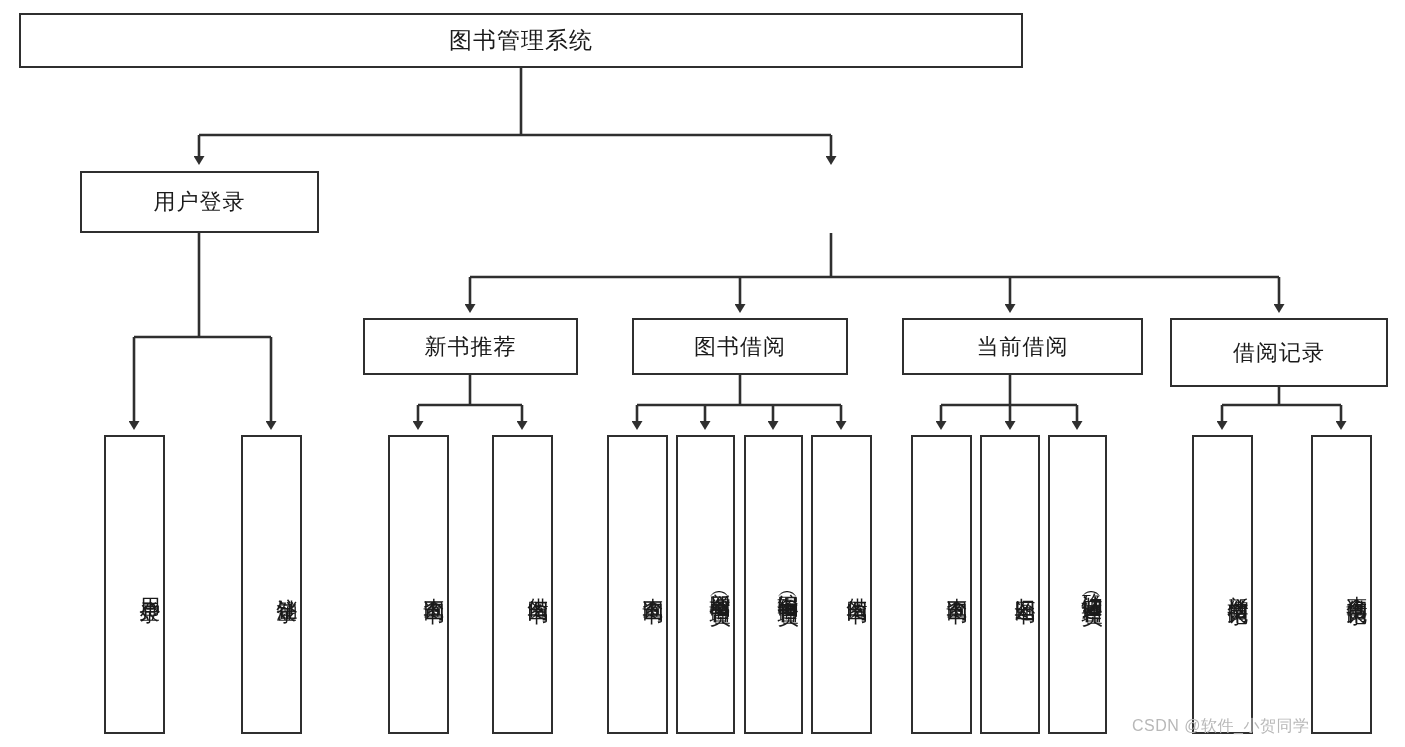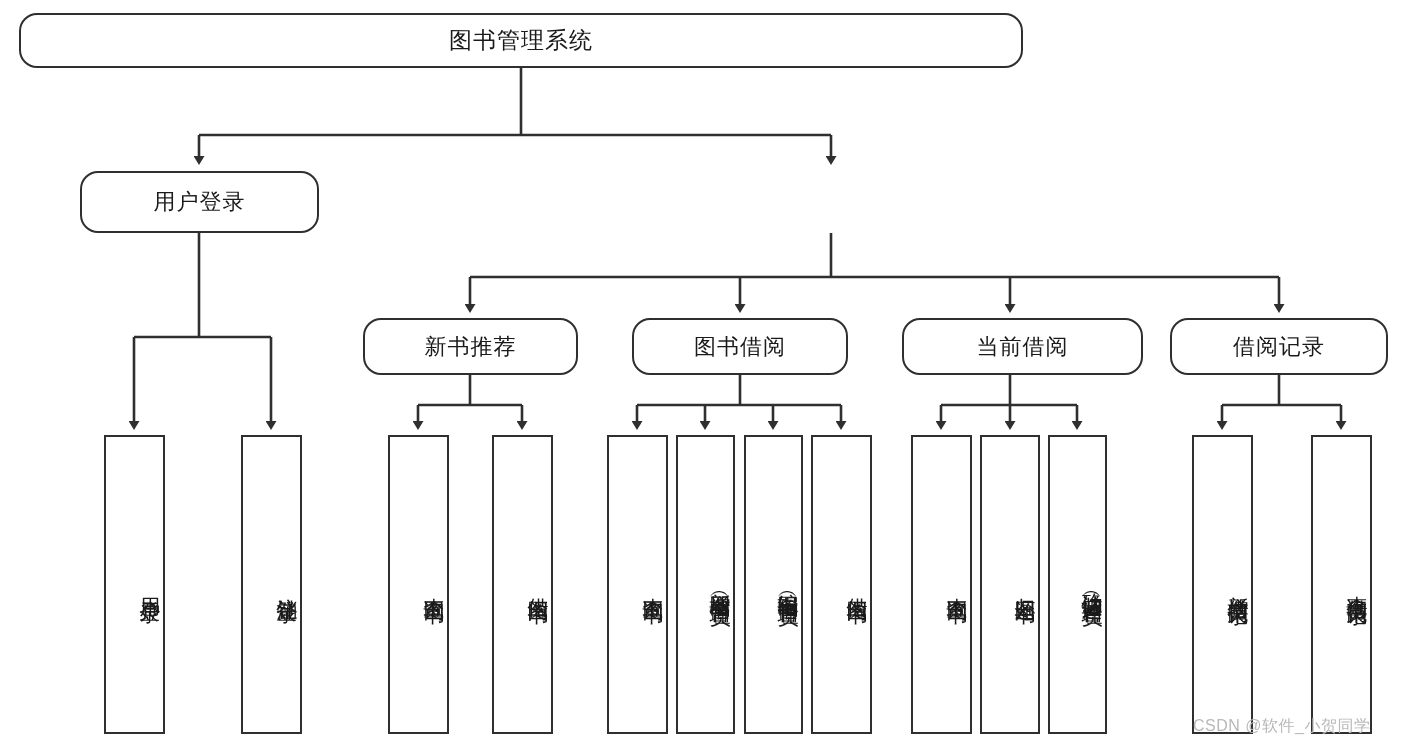--- a/index.html
+++ b/index.html
@@ -34,21 +34,20 @@
     display: flex;
     align-items: center;
     justify-content: center;
     color: #1a1a1a;
     text-align: center;
   }
   .node.horiz {
     font-size: 22px;
     line-height: 1.25;
     letter-spacing: 1px;
-    border-radius: 18px;
   }
   .node.vert {
     writing-mode: vertical-rl;
     text-orientation: upright;
     font-size: 21px;
     line-height: 1.22;
     letter-spacing: 2px;
     padding: 6px 0;
     align-items: flex-start;
     justify-content: center;
@@ -135,21 +134,21 @@
 
   <div class="node horiz" style="left:363px; top:318px; width:215px; height:57px;">
     <span>新书推荐</span>
   </div>
   <div class="node horiz" style="left:632px; top:318px; width:216px; height:57px;">
     <span>图书借阅</span>
   </div>
   <div class="node horiz" style="left:902px; top:318px; width:241px; height:57px;">
     <span>当前借阅</span>
   </div>
-  <div class="node horiz" style="left:1170px; top:318px; width:218px; height:57px;text-align:right;">
+  <div class="node horiz" style="left:1170px; top:318px; width:218px; height:69px;text-align:right;">
     <span>借阅记录</span>
   </div>
 
   <div class="node vert" style="left:104px; top:435px; width:61px; height:299px;">
     <span class="vlabel">用户登录</span>
   </div>
   <div class="node vert" style="left:241px; top:435px; width:61px; height:299px;">
     <span class="vlabel">注销登录</span>
   </div>
 
@@ -183,15 +182,15 @@
     <span class="vlabel">确认归还（管理员）</span>
   </div>
 
   <div class="node vert" style="left:1192px; top:435px; width:61px; height:299px;">
     <span class="vlabel">新增借阅记录</span>
   </div>
   <div class="node vert" style="left:1311px; top:435px; width:61px; height:299px;">
     <span class="vlabel">查询借阅记录</span>
   </div>
 
-  <div class="watermark" style="left:1193px; top:716px;">CSDN @软件_小贺同学</div>
+  <div class="watermark" style="left:1132px; top:716px;">CSDN @软件_小贺同学</div>
 
 </div>
 
 </body></html>

